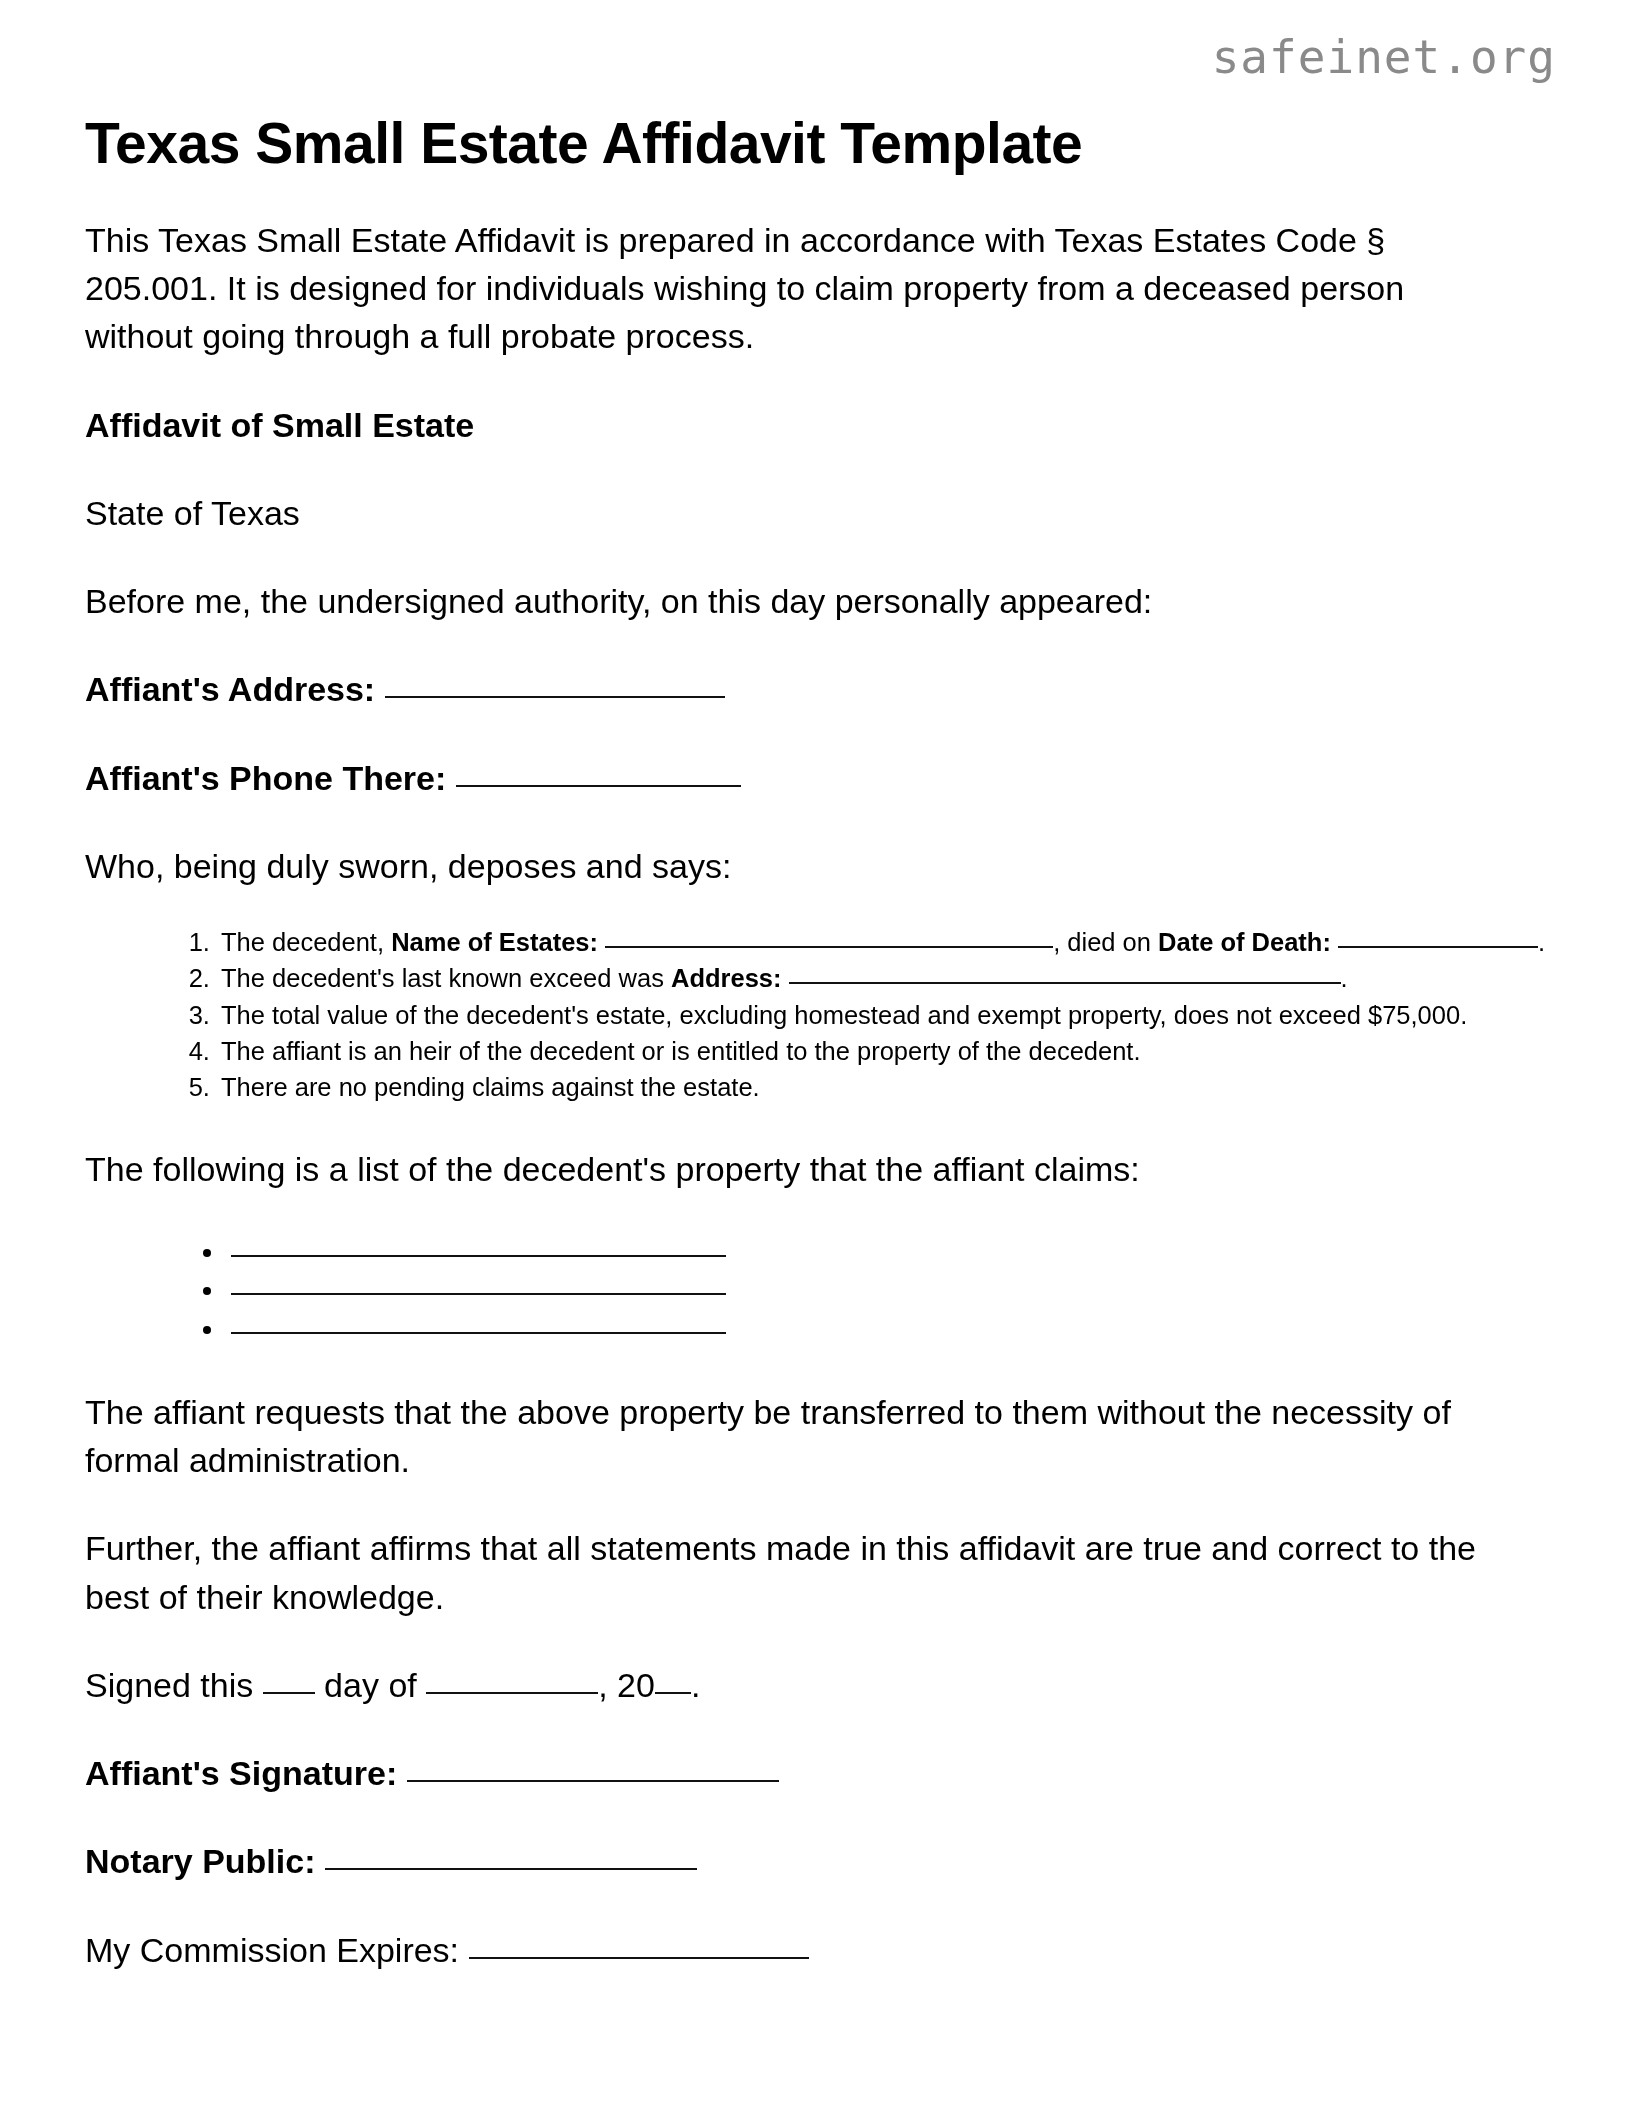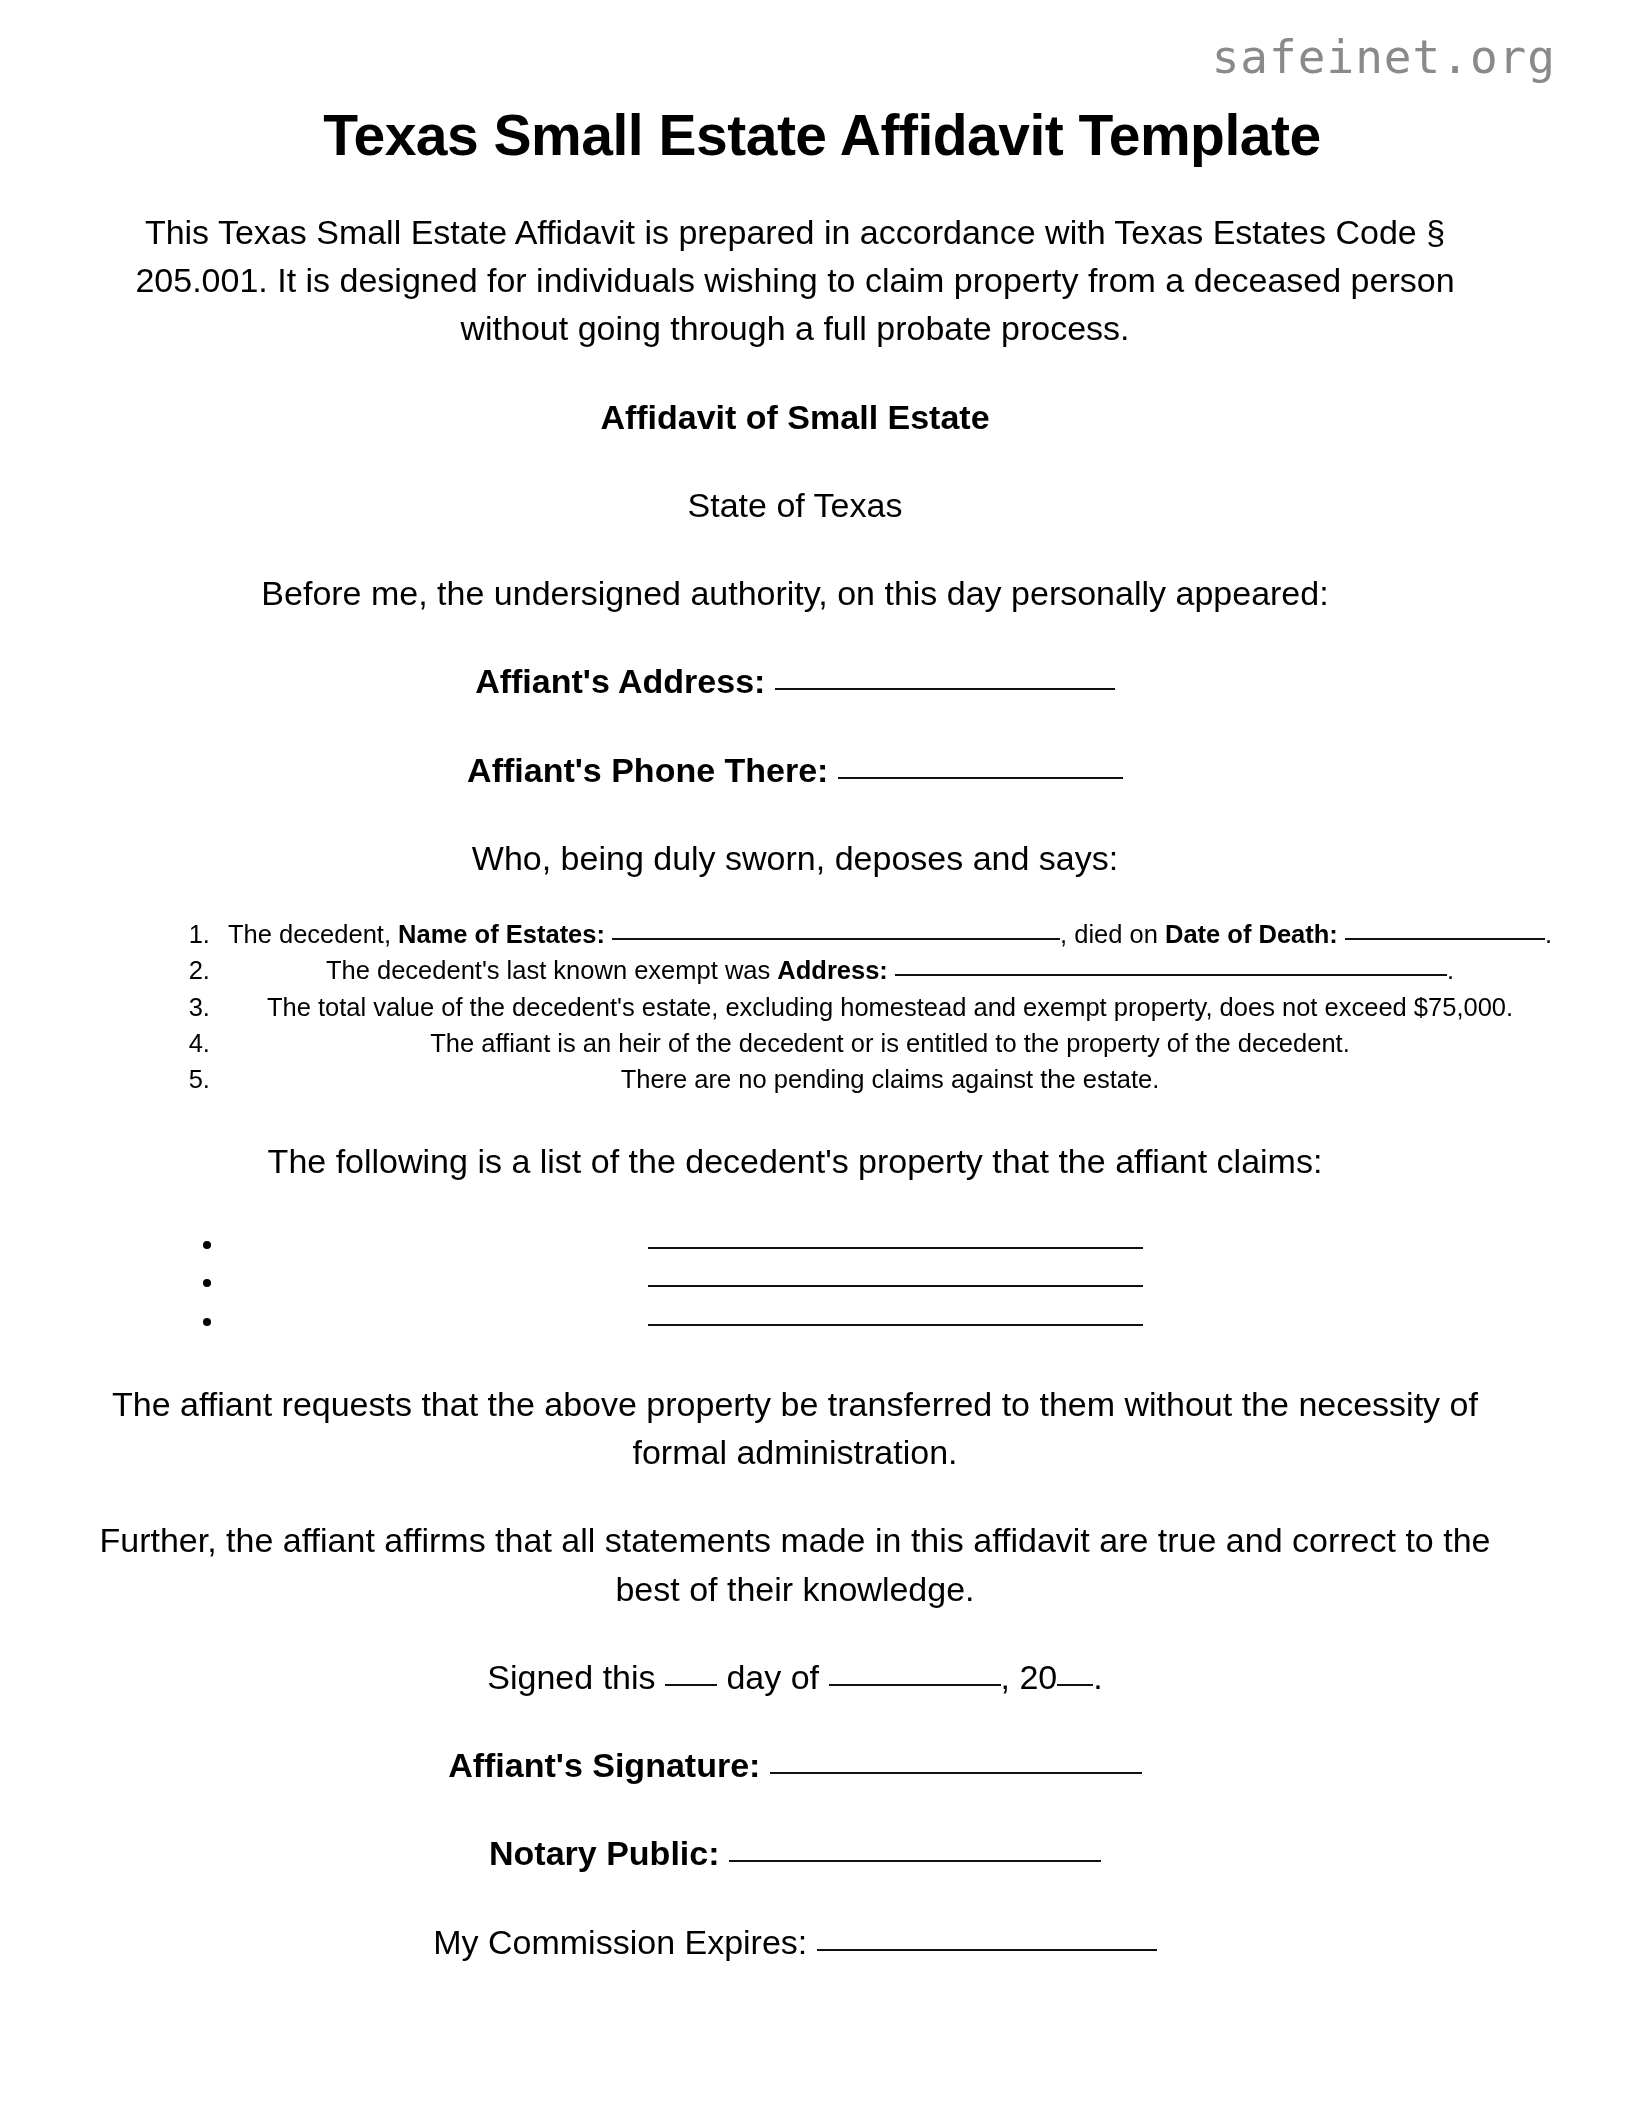--- a/index.html
+++ b/index.html
@@ -12,23 +12,22 @@
     min-height: 2127px;
     font-family: "Liberation Sans", sans-serif;
     color: #000000;
     -webkit-font-smoothing: antialiased;
   }
   .page {
     position: relative;
     width: 1644px;
     min-height: 2127px;
     box-sizing: border-box;
-    padding: 4px 85px;
+    padding: 12px 85px;
     background: #ffffff;
-    text-align: center;
   }
   .watermark {
     position: absolute;
     top: 30px;
     right: 88px;
     font-family: "DejaVu Sans Mono", "Liberation Mono", monospace;
     font-size: 46px;
     letter-spacing: 1px;
     color: #8a8a8a;
     user-select: none;
@@ -129,21 +128,21 @@
 
   <p class="para">Who, being duly sworn, deposes and says:</p>
 
   <ol class="numbered">
     <li>
       <span>The decedent, </span><span class="bold-head">Name of Estates:</span>
       <span class="fill w-decname"></span><span>, died on </span><span class="bold-head">Date of Death:</span>
       <span class="fill w-death"></span><span>.</span>
     </li>
     <li>
-      <span>The decedent's last known exempt was </span><span class="bold-head">Address:</span>
+      <span>The decedent's last known exceed was </span><span class="bold-head">Address:</span>
       <span class="fill w-lastaddr"></span><span>.</span>
     </li>
     <li>The total value of the decedent's estate, excluding homestead and exempt property, does not exceed $75,000.</li>
     <li>The affiant is an heir of the decedent or is entitled to the property of the decedent.</li>
     <li>There are no pending claims against the estate.</li>
   </ol>
 
   <p class="para">The following is a list of the decedent's property that the affiant claims:</p>
 
   <ul class="bullets">

